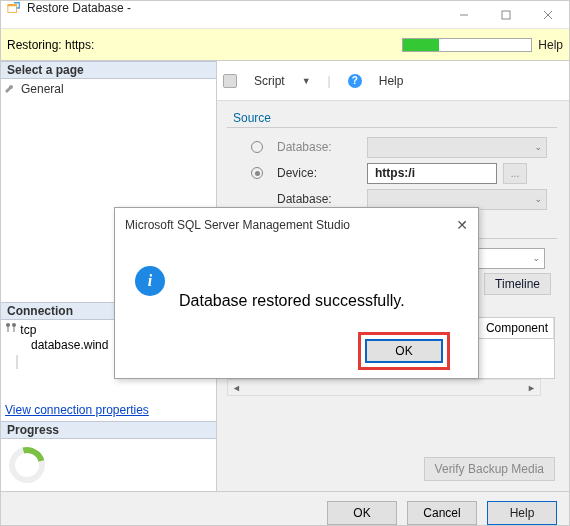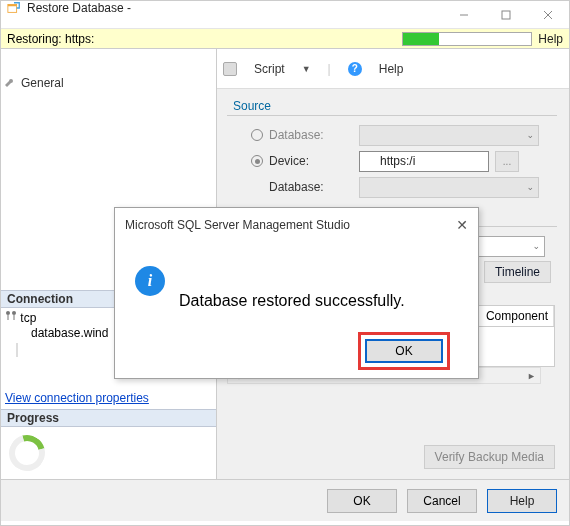--- a/index.html
+++ b/index.html
@@ -4,56 +4,56 @@
 <style>
   * { box-sizing: border-box; margin: 0; padding: 0; font-family: "Segoe UI", Tahoma, sans-serif; font-size: 12px; }
   body { width: 570px; height: 526px; background: #fff; border: 1px solid #ccc; overflow: hidden; position: relative; }
 
   .titlebar { height: 28px; display: flex; align-items: flex-start; padding-left: 6px; border-bottom: 1px solid #e5e5e5; }
   .title-icon { width: 14px; height: 14px; margin-right: 6px; }
   .title-text { flex: 1; font-size: 12px; color: #222; }
   .win-btns { display: flex; }
   .win-btn { width: 42px; height: 28px; display:flex; align-items:center; justify-content:center; color:#888; }
 
-  .status-bar { background: #ffffcc; height: 20px; display: flex; align-items: center; padding: 0 6px; border-bottom: 1px solid #ccc; }
+  .status-bar { background: #ffffcc; height: 32px; display: flex; align-items: center; padding: 0 6px; border-bottom: 1px solid #ccc; }
   .status-label { flex: 0 0 auto; margin-right: 4px; }
   .status-spacer { flex: 1; }
   .progress-outer { width: 130px; height: 14px; border: 1px solid #aaa; background: #fff; margin-right: 6px; display:flex; }
   .progress-inner { height: 100%; background: #34c834; }
   .stop { color: #222; }
 
   .main { display: flex; height: calc(100% - 94px); }
 
   .left { width: 215px; display:flex; flex-direction:column; }
   .blue-hd { background: #e1eaf5; height: 18px; padding: 1px 6px; font-weight: bold; color: #333; border-bottom: 1px solid #c0c8d6; border-top:1px solid #c0c8d6;}
-  .left-body { flex:1; background:#fff; padding: 2px 4px; font-size:12px; color:#333;margin-top:24px;}
+  .left-body { flex:1; background:#fff; padding: 2px 4px; font-size:12px; color:#333;}
   .left-body .item { display:flex; align-items:center; gap:4px; padding:1px 0;}
   .left-conn { padding: 2px 4px; font-size:12px; line-height:15px;}
   .link { color: #0645CB; text-decoration: underline; padding:4px 4px; display:block; }
   .spinner { width:36px; height:36px; margin:8px; border-radius:50%; border:6px solid #eee; border-top-color:#7cc143; transform:rotate(30deg);}
 
   .right { flex:1; border-left:1px solid #ccc; background: #f0f0f0; display:flex; flex-direction:column; }
   .toolbar { height: 40px; background:#fff; border-bottom:1px solid #ddd; display:flex; align-items:center; gap:17px; padding:0 6px;}
   .tb-script-icon { width:14px; height:14px; background:#ddd; border:1px solid #aaa; border-radius:2px;}
   .tb-help-icon { width:14px; height:14px; border-radius:50%; background:#3399ff; color:#fff; display:flex; align-items:center; justify-content:center; font-weight:bold; font-size:10px;}
   .tb-text { color:#333; }
   .tb-caret { font-size:9px; color:#555; }
 
   .panel { background:#f0f0f0; flex:1; position:relative; padding:10px 0 0 10px; overflow:hidden;}
   .group { margin-bottom:10px; }
   .group-label { color:#0369a1; padding:0 0 2px 6px; }
   .group-line { border-top:1px solid #ccc; margin:0 12px 6px 0;}
   .row { display:flex; align-items:center; height:26px; padding-left:24px; }
   .radio { width:12px; height:12px; border:1px solid #888; border-radius:50%; margin-right:6px; display:flex; align-items:center; justify-content:center;}
   .radio.sel::after { content:""; width:5px; height:5px; background:#888; border-radius:50%; display:block;}
-  .row-label { width:90px; color:#888;}
+  .row-label { width:90px; color:#888;margin-left:8px;}
   .row-label.en { color:#333;}
   .combo, .tbox { height:21px; background:#e5e5e5; border:1px solid #ccc;}
   .combo { width:180px; margin-left:0; display:flex; align-items:center; justify-content:flex-end; padding:0 4px; color:#777;}
-  .tbox { background:#fff; border:1px solid #8a8a8a; width:130px; padding:2px 20px; font-size:12px; color:#222;}
+  .tbox { background:#fff; border:1px solid #8a8a8a; width:130px; padding:2px 7px; font-size:12px; color:#222;font-weight:bold;}
   .browse { width:24px; height:21px; background:#e5e5e5; border:1px solid #ccc; margin-left:6px; display:flex; align-items:center; justify-content:center; font-size:10px; color:#888;}
   .tl-btn { border:1px solid #ccc; background:#e5e5e5; padding:3px 10px; font-size:12px; color:#0f172a;}
   .grid-head { display:flex; border:1px solid #ccc; background:#fff; }
   .gh { padding:3px 5px; border-right:1px solid #ddd; font-size:12px;}
   .scroll-row { display:flex; align-items:center; background:#f0f0f0; border:1px solid #ddd; height:17px; margin-right:14px; }
   .scroll-btn { width:17px; height:15px; display:flex; align-items:center; justify-content:center; background:#f0f0f0; color:#666; font-size:9px;}
   .scroll-track { flex:1; }
   .verify { border:1px solid #ccc; background:#e5e5e5; color:#888; padding:4px 10px; position:absolute; right:14px; bottom:10px;}
 
   .bottom { height:42px; border-top:1px solid #ccc; background:#f0f0f0; display:flex; align-items:center; justify-content:flex-end; gap:10px; padding:0 12px;}
@@ -105,20 +105,21 @@
   <span class="status-label">Restoring: https:</span>
   <div class="status-spacer"></div>
   <div class="progress-outer">
     <div class="progress-inner" style="width:28%"></div>
   </div>
   <span class="stop">Help</span>
 </div>
 
 <div class="main">
   <div class="left">
+    <div class="blue-hd">Select a page</div>
     <div class="left-body">
       <div class="item">
         <svg width="12" height="12">
             <path d="M2 10 L6 6 A2 2 0 1 0 4 4 L0 8 Z" fill="#9a9a9a"></path>
           </svg>
         <span>General</span>
       </div>
     </div>
     <div class="blue-hd">Connection</div>
     <div class="left-conn">

